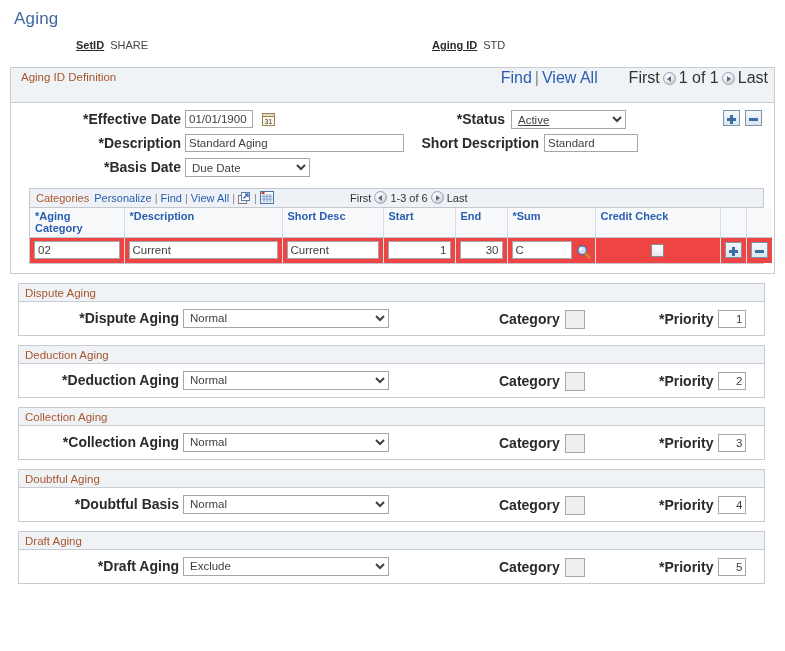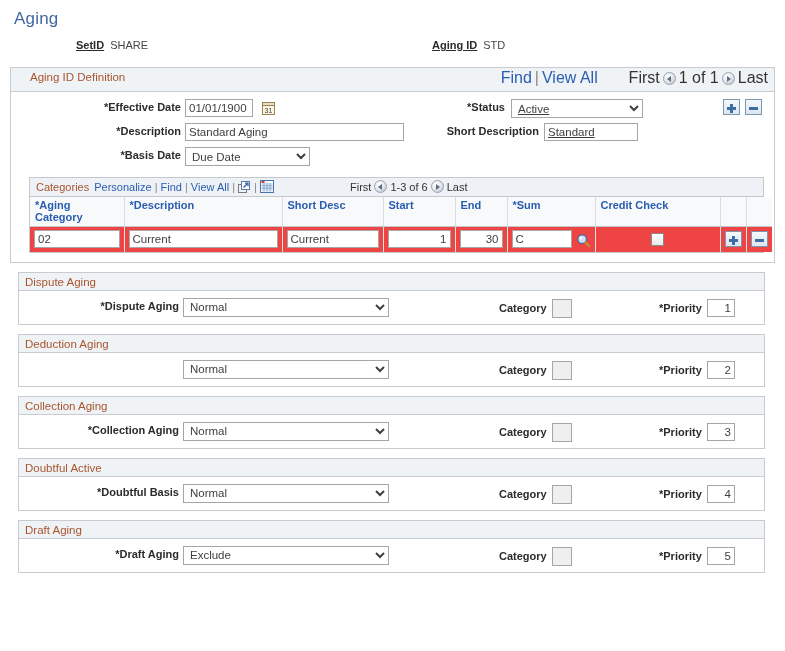--- a/index.html
+++ b/index.html
@@ -38,23 +38,23 @@
 
   
   .groupbox {
     margin: 4px 10px 0 10px;
     border: 1px solid #c8ccd2;
     background: #ffffff;
   }
   .gb-header {
     background: #f0f3f6;
     border-bottom: 1px solid #c8ccd2;
-    height: 24px;
+    height: 35px;
     line-height: 19px;
-    padding: 0 19px;
+    padding: 0 10px;
     position: relative;
     color: #a8552f;
     font-size: 11.5px;
   }
   .gb-header .gb-title { color: #a8552f; }
 
   
   .hdr-nav {
     position: absolute; right: 6px; top: 0;
     height: 19px; line-height: 19px;
@@ -87,21 +87,21 @@
   .arrow-btn.left::after  { left: 3px;  border-right: 4px solid #5b6b80; }
   .arrow-btn.right::after { right: 3px; border-left: 4px solid #5b6b80; }
 
   
   .gb-body { padding: 7px 0 9px 0; position: relative; }
   .frow { position: relative; height: 24px; }
   .fld { position: absolute; white-space: nowrap; }
   .flabel {
     font-weight: bold;
     color: #2b2b2b;
-    font-size: 11px;
+    font-size: 14px;
     display: inline-block;
     text-align: right;
     vertical-align: middle;
   }
   input.tbox {
     font-family: "Liberation Sans", sans-serif;
     font-size: 11.5px;
     color: #3f3f3f;
     border: 1px solid #a6a6a6;
     background: #ffffff;
@@ -311,39 +311,39 @@
             <rect x="1.5" y="1.5" width="12" height="12" fill="#fdf6e3" stroke="#9a8456" stroke-width="1"></rect>
             <rect x="1.5" y="1.5" width="12" height="3" fill="#e6dcc0" stroke="#9a8456" stroke-width="1"></rect>
             <text x="7.5" y="11.5" font-family="Liberation Sans, sans-serif" font-size="7" fill="#3a3a3a" text-anchor="middle">31</text>
           </svg>
         </span>
       </div>
       <div class="fld" style="left:330px;top:1px;width:164px;text-align:right;">
         <span class="flabel">*Status</span>
       </div>
       <div class="fld" style="left:500px;top:0;">
-        <select class="sel" style="width:132px;text-decoration:underline;"><option>Active</option><option>Inactive</option></select>
+        <select class="sel" style="width:115px;text-decoration:underline;"><option>Active</option><option>Inactive</option></select>
       </div>
       <div class="pm-pair" style="right:12px;top:0;">
         <span class="pm-btn plus"></span><span class="pm-btn"></span>
       </div>
     </div>
 
     <div class="frow">
       <div class="fld" style="left:0;top:1px;width:170px;text-align:right;">
         <span class="flabel">*Description</span>
       </div>
       <div class="fld" style="left:174px;top:0;">
         <input class="tbox" style="width: 219px;" value="Standard Aging">
       </div>
       <div class="fld" style="left:400px;top:1px;width:128px;text-align:right;">
         <span class="flabel">Short Description</span>
       </div>
       <div class="fld" style="left:533px;top:0;">
-        <input class="tbox" style="width: 94px; text-decoration: underline;" value="Standard">
+        <input class="tbox" style="width: 94px;" value="Standard">
       </div>
     </div>
 
     <div class="frow">
       <div class="fld" style="left:0;top:1px;width:170px;text-align:right;">
         <span class="flabel">*Basis Date</span>
       </div>
       <div class="fld" style="left:174px;top:0;">
         <select class="sel" style="width:125px;"><option>Due Date</option><option>Accounting Date</option><option>Invoice Date</option></select>
       </div>
@@ -423,36 +423,37 @@
       <div class="subgb-body">
         <div class="fld" style="left:0;top:8px;width:160px;text-align:right;"><span class="flabel">*Dispute Aging</span></div>
         <div class="fld" style="left:164px;top:7px;"><select class="sel sec-sel" style="width:206px;"><option>Normal</option><option>Exclude</option><option>Hold</option></select></div>
         <div class="fld" style="left:480px;top:8px;"><span class="flabel">Category</span><span class="cat-box"></span></div>
         <div class="fld" style="left:640px;top:8px;"><span class="flabel">*Priority</span><input class="tbox prio-box" style="margin-left: 5px;" value="1"></div>
       </div>
     </div>
     <div class="subgb">
       <div class="subgb-header"><span>Deduction Aging</span></div>
       <div class="subgb-body">
+        <div class="fld" style="left:0;top:8px;width:160px;text-align:right;"><span class="flabel">*Deduction Aging</span></div>
         <div class="fld" style="left:164px;top:7px;"><select class="sel sec-sel" style="width:206px;"><option>Normal</option><option>Exclude</option><option>Hold</option></select></div>
         <div class="fld" style="left:480px;top:8px;"><span class="flabel">Category</span><span class="cat-box"></span></div>
         <div class="fld" style="left:640px;top:8px;"><span class="flabel">*Priority</span><input class="tbox prio-box" style="margin-left: 5px;" value="2"></div>
       </div>
     </div>
     <div class="subgb">
       <div class="subgb-header"><span>Collection Aging</span></div>
       <div class="subgb-body">
         <div class="fld" style="left:0;top:8px;width:160px;text-align:right;"><span class="flabel">*Collection Aging</span></div>
         <div class="fld" style="left:164px;top:7px;"><select class="sel sec-sel" style="width:206px;"><option>Normal</option><option>Exclude</option><option>Hold</option></select></div>
         <div class="fld" style="left:480px;top:8px;"><span class="flabel">Category</span><span class="cat-box"></span></div>
         <div class="fld" style="left:640px;top:8px;"><span class="flabel">*Priority</span><input class="tbox prio-box" style="margin-left: 5px;" value="3"></div>
       </div>
     </div>
     <div class="subgb">
-      <div class="subgb-header"><span>Doubtful Active</span></div>
+      <div class="subgb-header"><span>Doubtful Aging</span></div>
       <div class="subgb-body">
         <div class="fld" style="left:0;top:8px;width:160px;text-align:right;"><span class="flabel">*Doubtful Basis</span></div>
         <div class="fld" style="left:164px;top:7px;"><select class="sel sec-sel" style="width:206px;"><option>Normal</option><option>Exclude</option><option>Hold</option></select></div>
         <div class="fld" style="left:480px;top:8px;"><span class="flabel">Category</span><span class="cat-box"></span></div>
         <div class="fld" style="left:640px;top:8px;"><span class="flabel">*Priority</span><input class="tbox prio-box" style="margin-left: 5px;" value="4"></div>
       </div>
     </div>
     <div class="subgb">
       <div class="subgb-header"><span>Draft Aging</span></div>
       <div class="subgb-body">

